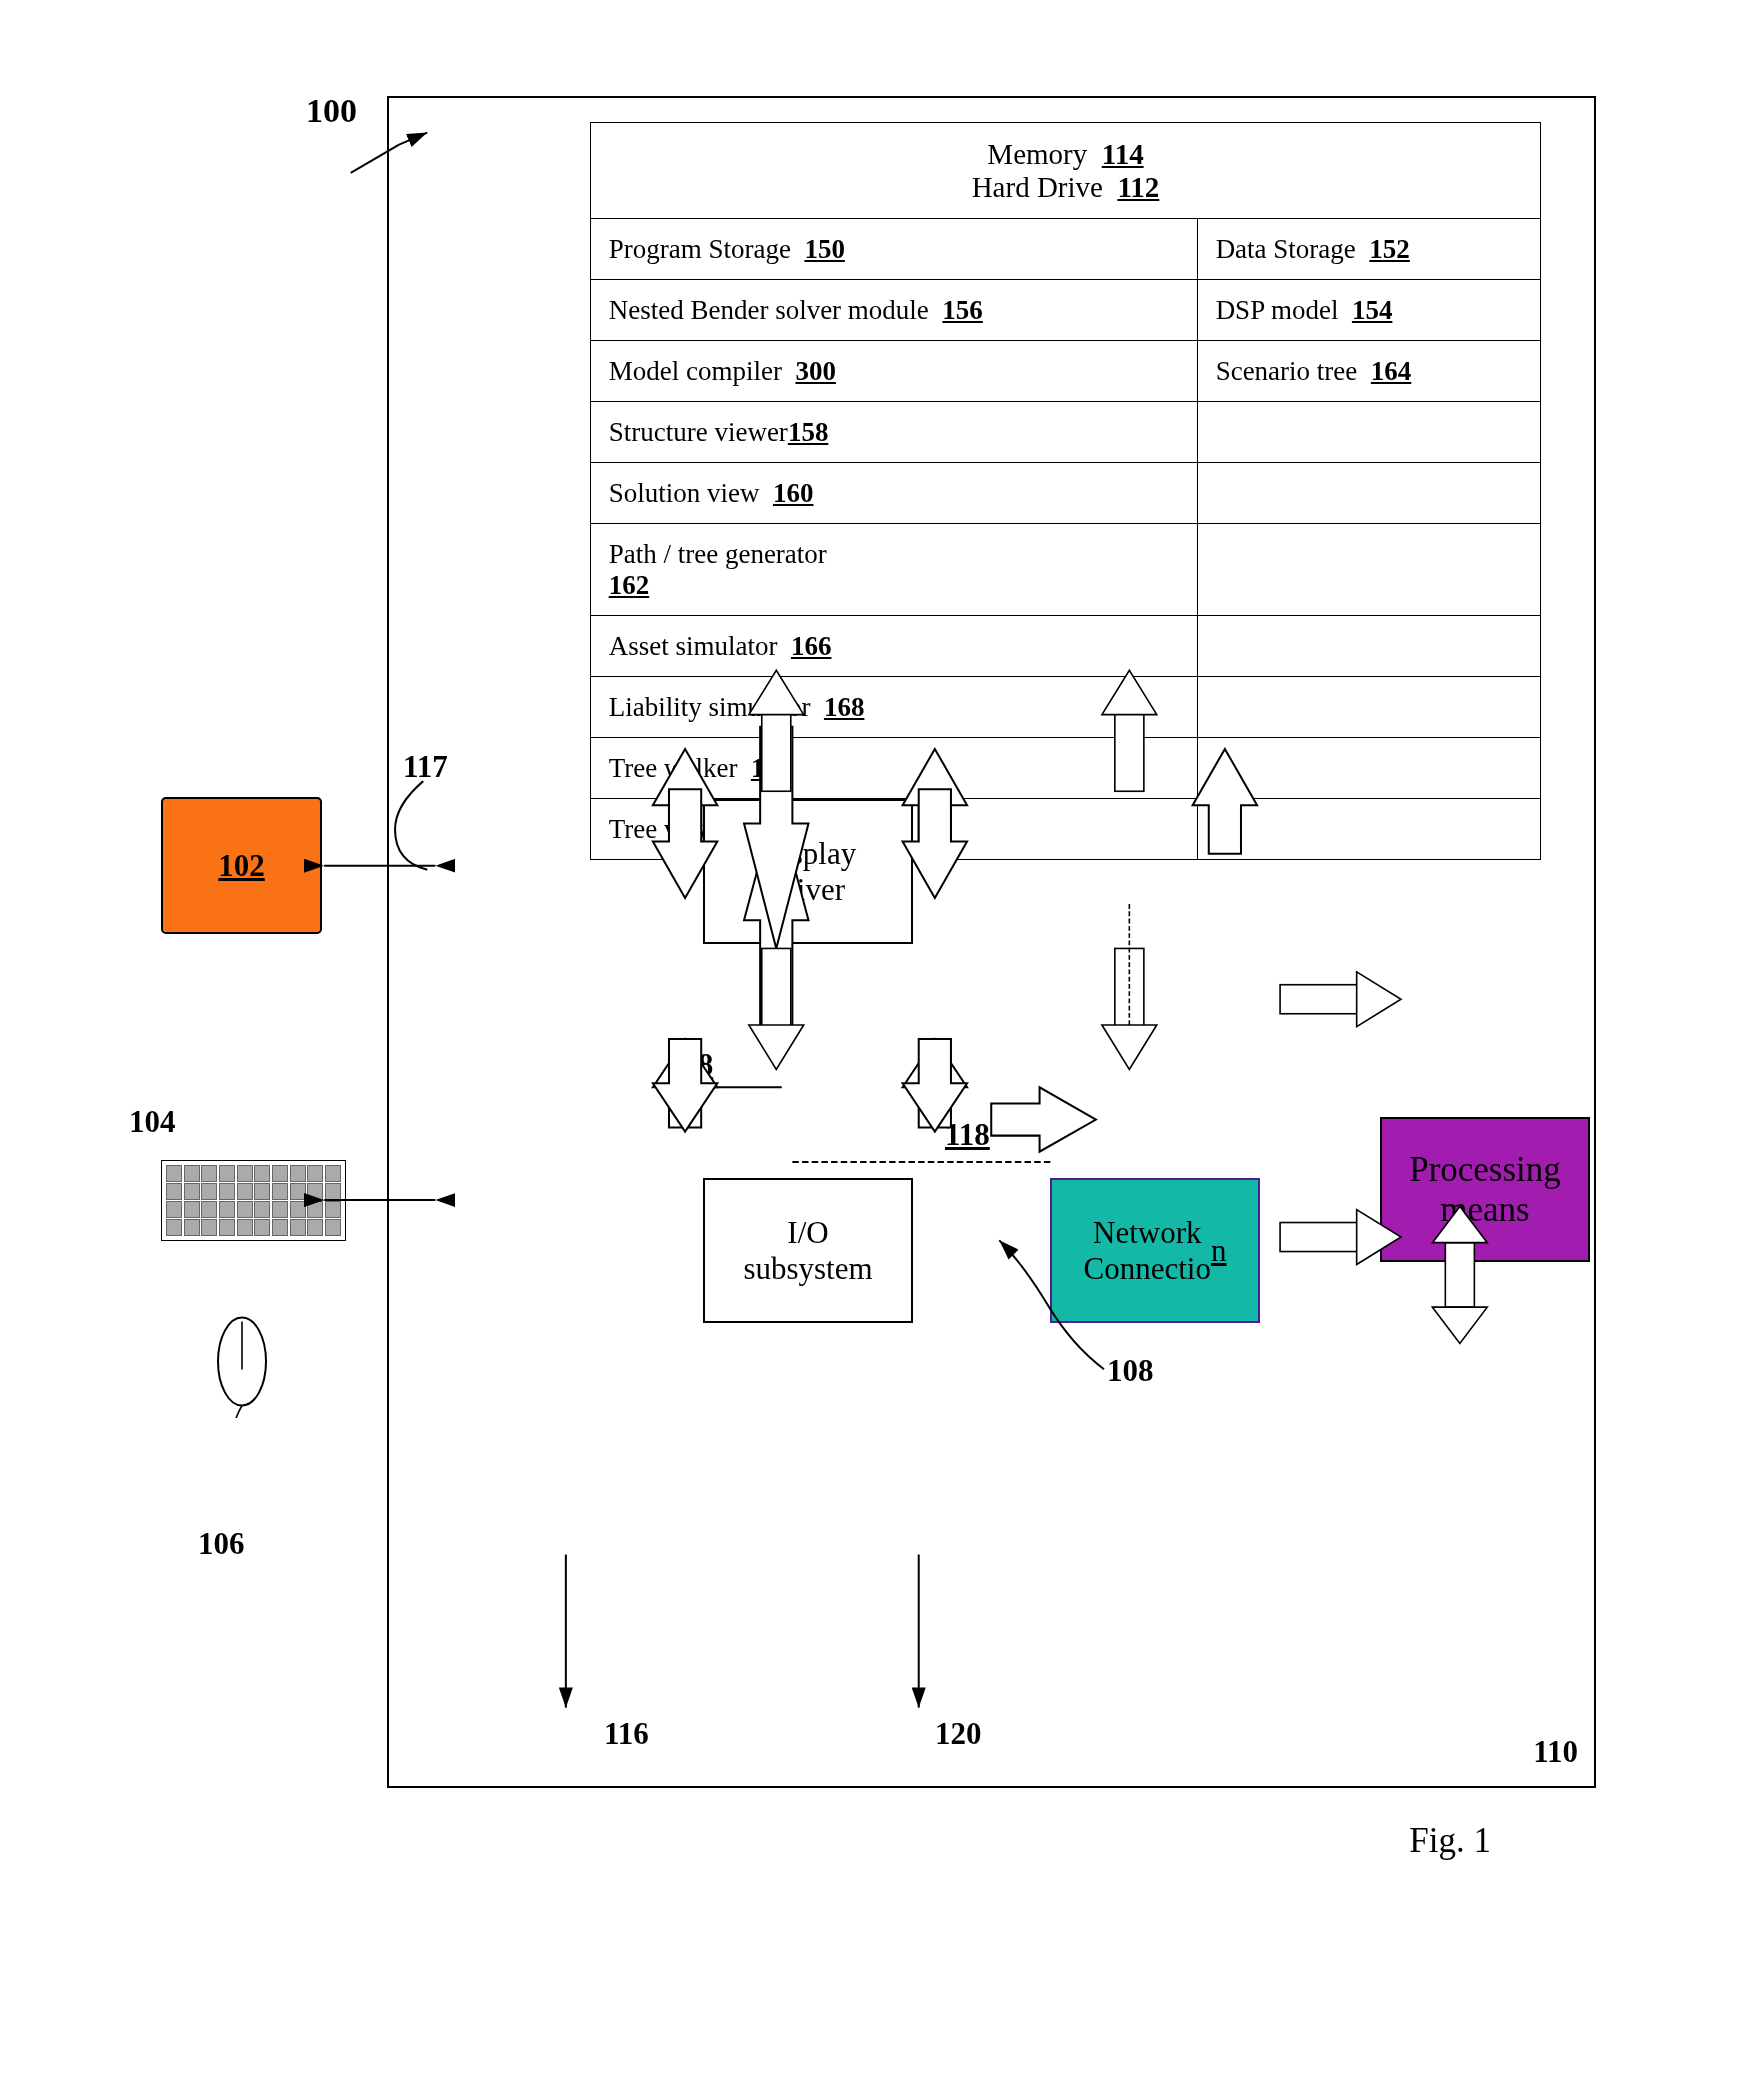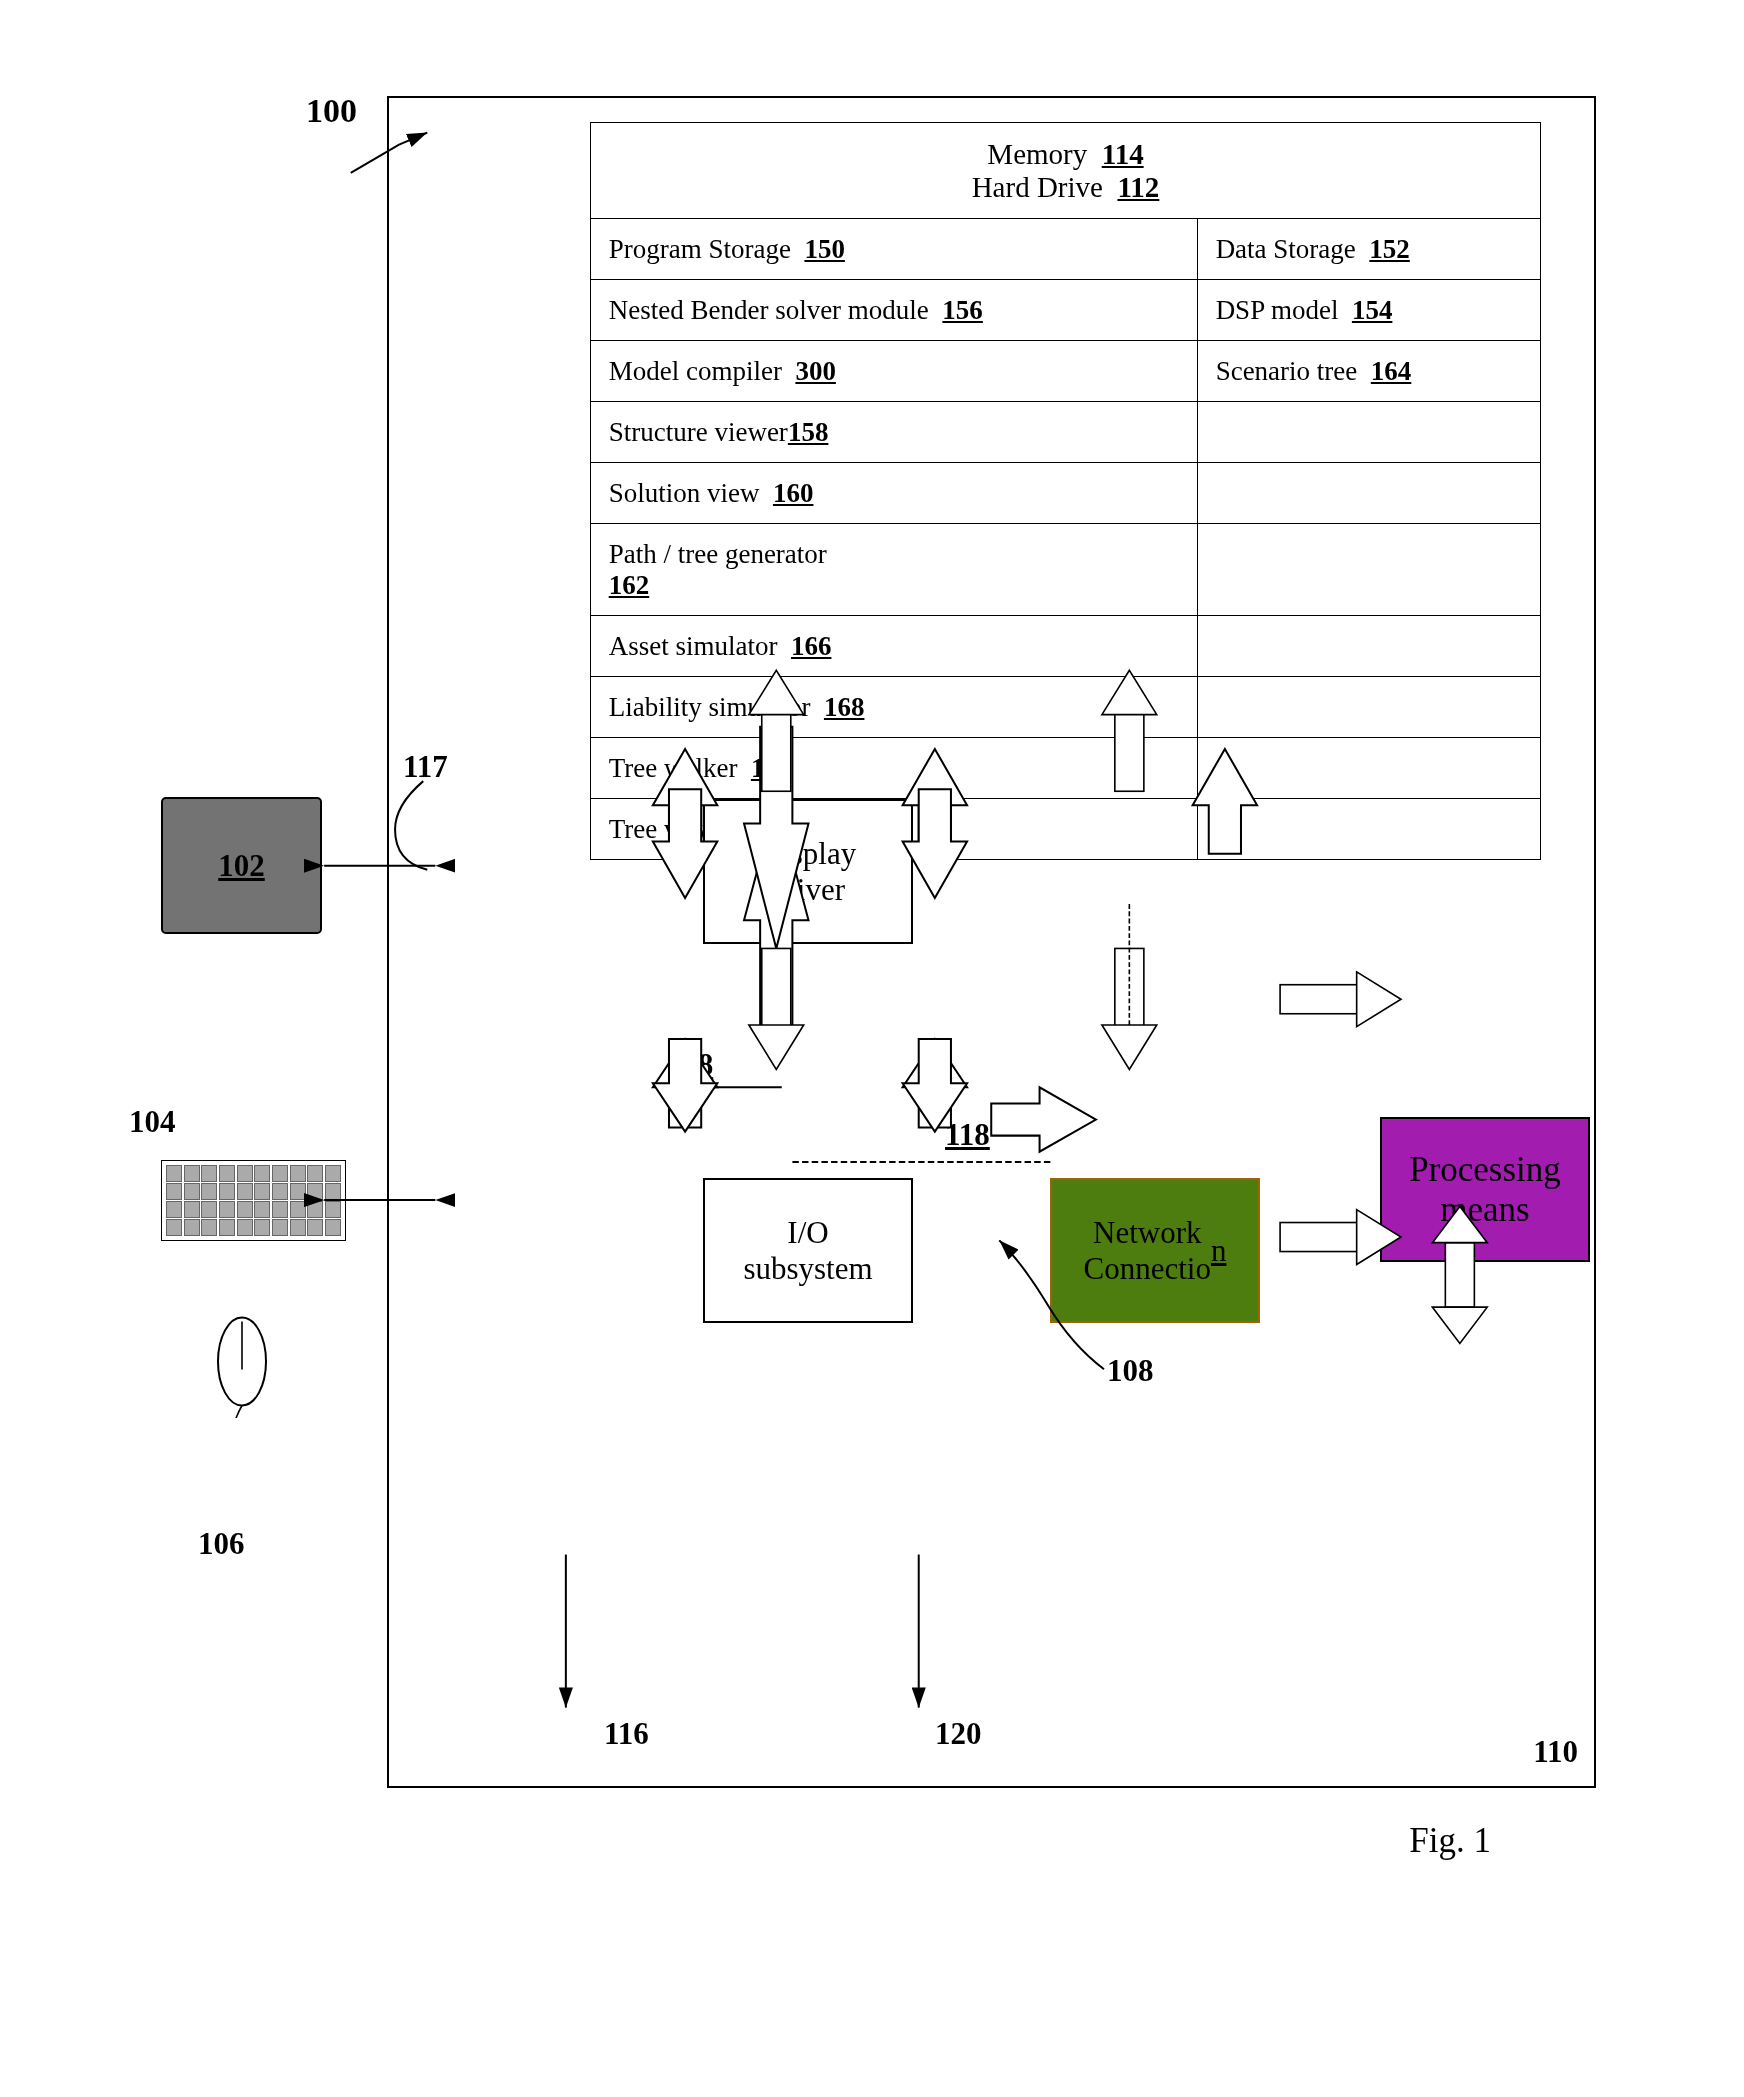--- a/index.html
+++ b/index.html
@@ -94,27 +94,27 @@
       background: #fff;
     }
 
     
     .network-box {
       position: absolute;
       top: 1080px;
       left: 661px;
       width: 210px;
       height: 145px;
-      border: 2px solid #a16207;
+      border: 2px solid #4c1d95;
       display: flex;
       align-items: center;
       justify-content: center;
       text-align: center;
       font-size: 31px;
-      background: #4d7c0f;
+      background: #14b8a6;
     }
 
     
     .processing-box {
       position: absolute;
       top: 991px;
       left: 991px;
       width: 210px;
       height: 145px;
       border: 2px solid #000;
@@ -248,21 +248,21 @@
       <polygon points="1200,1084 1255,1118 1200,1152" fill="#fff" stroke="#000" stroke-width="2"></polygon>
 
       <rect x="1310" y="1420" width="36" height="80" fill="#fff" stroke="#000" stroke-width="2"></rect>
       <polygon points="1294,1500 1328,1545 1362,1500" fill="#fff" stroke="#000" stroke-width="2"></polygon>
       <polygon points="1294,1420 1328,1375 1362,1420" fill="#fff" stroke="#000" stroke-width="2"></polygon>
 
     </svg>
 
   </div>
 
-  <div style="position:absolute; top:749px; left:40px; width:161px; height:137px; border:2.4px solid #000; border-radius:4.8px; display:flex; align-items:center; justify-content:center; background:#737373;">
+  <div style="position:absolute; top:749px; left:40px; width:161px; height:137px; border:2.4px solid #000; border-radius:4.8px; display:flex; align-items:center; justify-content:center; background:#f97316;">
     <span style="font-size:31px; font-weight:bold; text-decoration:underline;">102</span>
   </div>
 
   <div style="position:absolute; top:1056px; left:8px; font-size:31px; font-weight:bold;">104</div>
 
   <div style="position:absolute; top:1112px; left:40px; width:185px; height:81px; border:1.6px solid #000; background:#fff; display:grid; grid-template-columns:repeat(10,1fr); grid-template-rows:repeat(4,1fr); gap:1.6px; padding:4px;">
     <div style="background:#aaa;border:0.8px solid #666;"></div>
     <div style="background:#aaa;border:0.8px solid #666;"></div>
     <div style="background:#aaa;border:0.8px solid #666;"></div>
     <div style="background:#aaa;border:0.8px solid #666;"></div>

